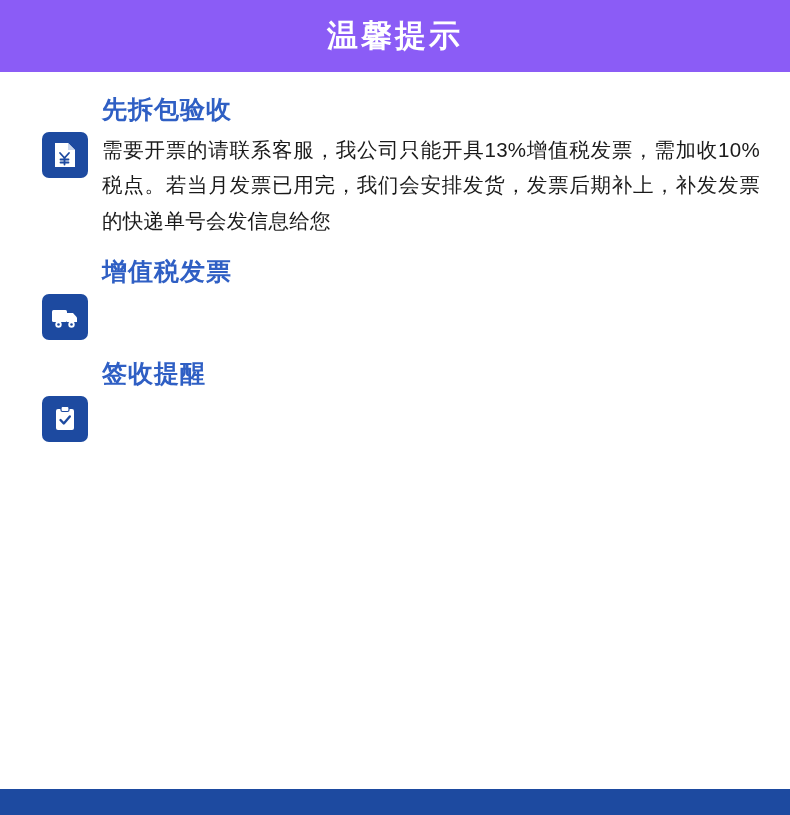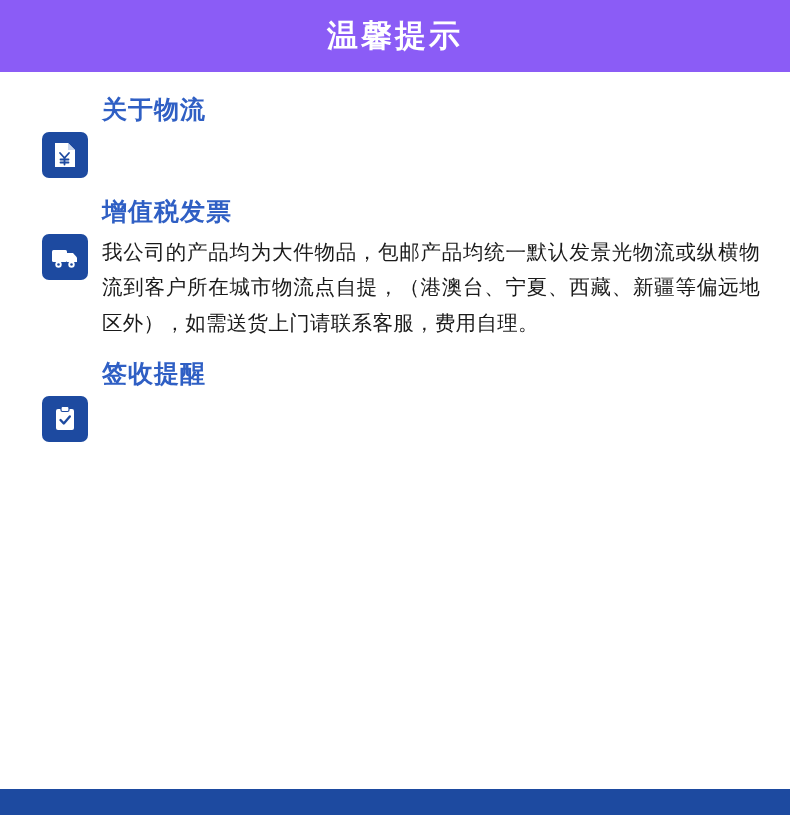--- a/index.html
+++ b/index.html
@@ -106,40 +106,40 @@
             <path d="M4 2 H17 L24 9 V26 H4 Z" fill="#ffffff"></path>
             <path d="M17 2 L24 9 H17 Z" fill="#c9d6ee"></path>
             <path d="M9 12 L13.5 17 L18 12" stroke="#1d4aa0" stroke-width="1.8" fill="none" stroke-linecap="round"></path>
             <line x1="9.5" y1="18.5" x2="17.5" y2="18.5" stroke="#1d4aa0" stroke-width="1.8" stroke-linecap="round"></line>
             <line x1="9.5" y1="21.5" x2="17.5" y2="21.5" stroke="#1d4aa0" stroke-width="1.8" stroke-linecap="round"></line>
             <line x1="13.5" y1="17" x2="13.5" y2="23.5" stroke="#1d4aa0" stroke-width="1.8" stroke-linecap="round"></line>
           </svg>
         </div>
       </div>
       <div class="text-col">
-        <div class="section-title">关于物流</div>
+        <div class="section-title">先拆包验收</div>
+        <div class="section-body">需要开票的请联系客服，我公司只能开具13%增值税发票，需加收10%税点。若当月发票已用完，我们会安排发货，发票后期补上，补发发票的快递单号会发信息给您</div>
       </div>
     </div>
 
     <div class="section">
       <div class="icon-col">
         <div class="icon-box">
           <svg width="30" height="28" viewBox="0 0 30 28" aria-hidden="true">
             <rect x="2" y="7" width="15" height="12" rx="1.5" fill="#ffffff"></rect>
             <path d="M17 10 H23 L27 14.5 V19 H17 Z" fill="#ffffff"></path>
             <circle cx="8.5" cy="21.5" r="3.2" fill="#ffffff"></circle>
             <circle cx="8.5" cy="21.5" r="1.3" fill="#1d4aa0"></circle>
             <circle cx="21.5" cy="21.5" r="3.2" fill="#ffffff"></circle>
             <circle cx="21.5" cy="21.5" r="1.3" fill="#1d4aa0"></circle>
           </svg>
         </div>
       </div>
       <div class="text-col">
         <div class="section-title">增值税发票</div>
-        <div class="section-body">我公司的产品均为大件物品，包邮产品均统一默认发景光物流或纵横物流到客户所在城市物流点自提，（港澳台、宁夏、西藏、新疆等偏远地区外），如需送货上门请联系客服，费用自理。</div>
       </div>
     </div>
 
     <div class="section">
       <div class="icon-col">
         <div class="icon-box">
           <svg width="26" height="28" viewBox="0 0 26 28" aria-hidden="true">
             <rect x="4" y="4" width="18" height="21" rx="2" fill="#ffffff"></rect>
             <rect x="9" y="1.5" width="8" height="5" rx="1.5" fill="#ffffff" stroke="#1d4aa0" stroke-width="1.2"></rect>
             <path d="M8.5 15 L11.8 18.5 L17.8 11.5" stroke="#1d4aa0" stroke-width="2.4" fill="none" stroke-linecap="round" stroke-linejoin="round"></path>

